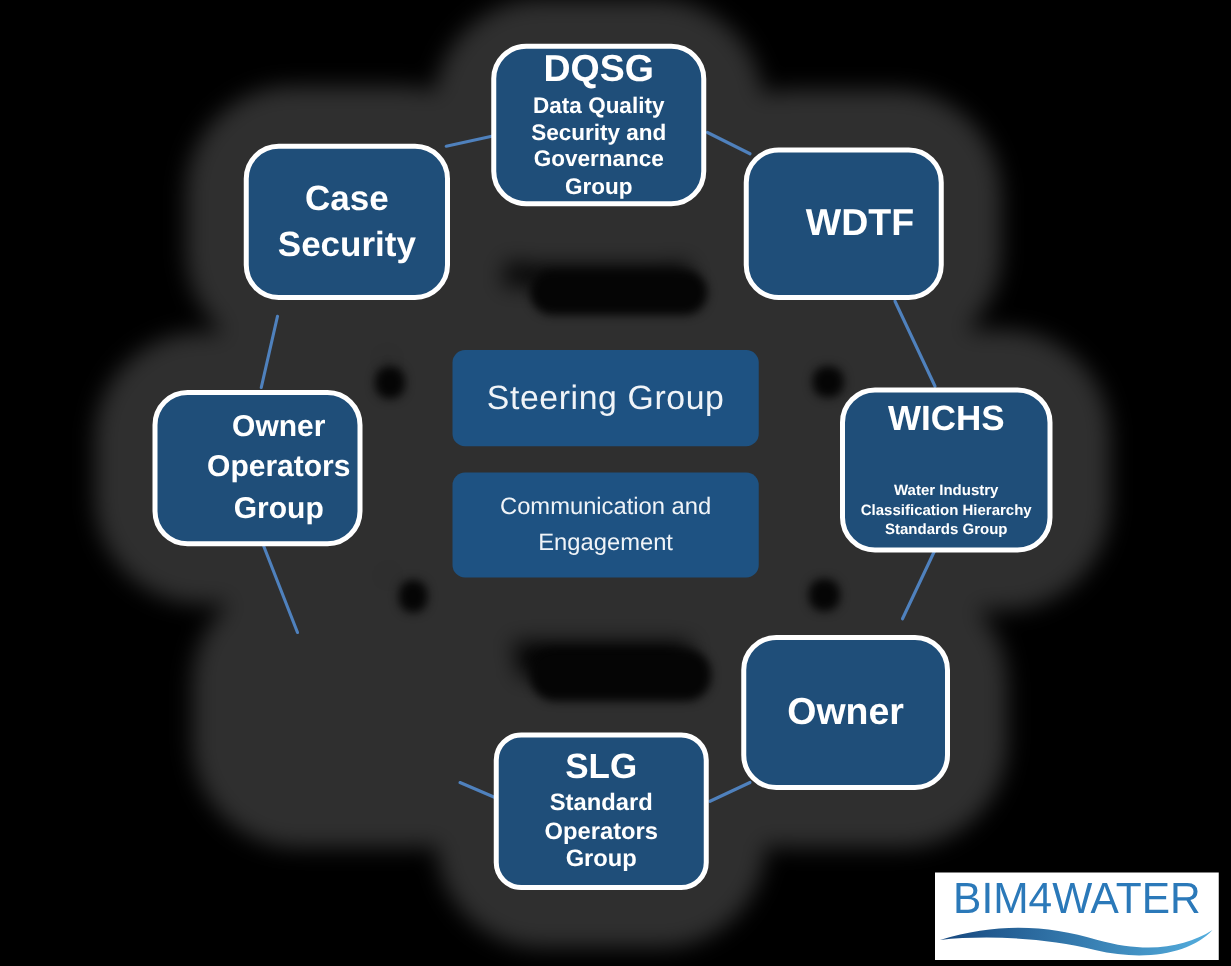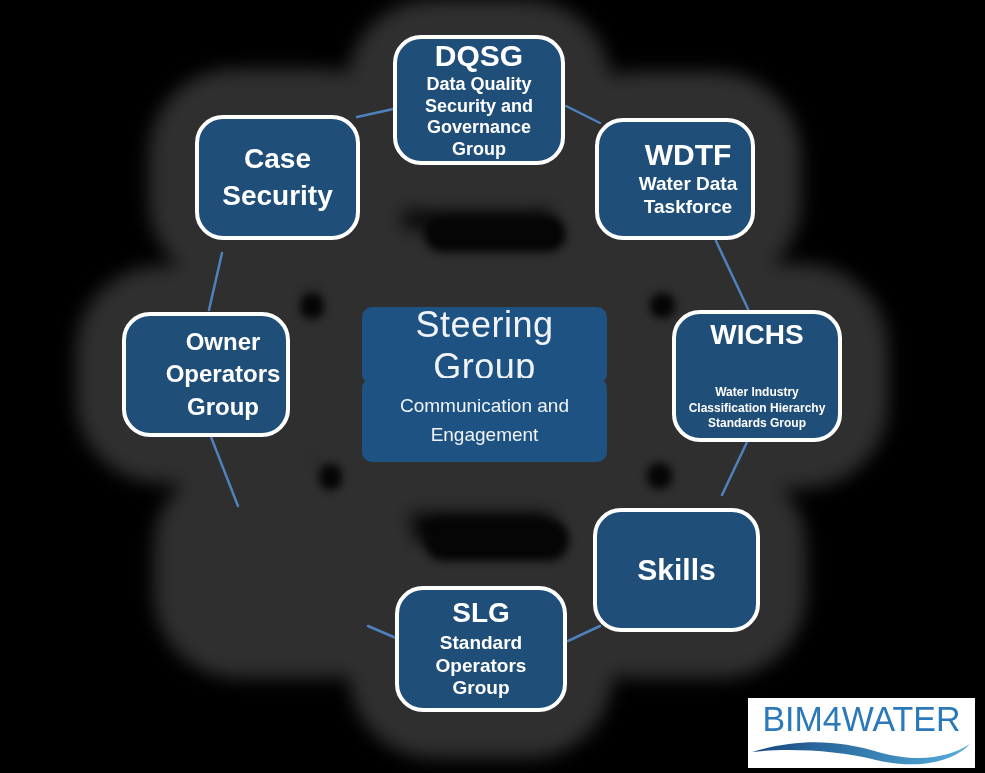--- a/index.html
+++ b/index.html
@@ -34,21 +34,21 @@
   .node .t-title-sm{font-size:28px;line-height:1.1;}
   .node .t-wrap2{font-size:28px;line-height:1.3;}
   
   .center-box{
     position:absolute;box-sizing:border-box;
     background:var(--center-fill,#1e5282);
     border-radius:10px;color:#f0f4f8;
     display:flex;align-items:center;justify-content:center;text-align:center;
     font-weight:300;padding:4px 12px;
   }
-  .center-box.steering{font-size:36px;letter-spacing:.5px;margin-top:27px;}
+  .center-box.steering{font-size:27px;letter-spacing:.5px;}
   .center-box.comm{font-size:19px;line-height:1.55;}
   
   .logo{
     position:absolute;left:748px;top:698px;width:227px;height:70px;
     background:var(--logo-bg,#fff);overflow:hidden;
   }
   .logo .logo-text{
     position:absolute;left:0;right:0;top:1px;text-align:center;
     color:var(--logo-text-color,#2b79b9);
     font-size:35px;font-weight:400;letter-spacing:0;transform:scaleX(.97);
@@ -97,38 +97,37 @@
     <div class="t-lg">DQSG</div>
     <div class="t-sub">Data Quality Security and Governance Group</div>
   </div>
 
   <div class="node" style="left:195px;top:115px;width:165px;height:125px;">
     <div class="t-wrap2">Case Security</div>
   </div>
 
   <div class="node" style="left:595px;top:118px;width:160px;height:122px;padding-left:36px;">
     <div class="t-lg">WDTF</div>
-    <div class="t-sub bigger">Water Data Taskforce</div>
   </div>
 
   <div class="node" style="left:122px;top:312px;width:168px;height:125px;padding-left:44px;">
     <div class="t-md">Owner Operators Group</div>
   </div>
 
   <div class="node" style="left:672px;top:310px;width:170px;height:132px;justify-content:space-between;">
     <div class="t-title-sm">WICHS</div>
     <div class="t-sub smaller">Water Industry Classification Hierarchy Standards Group</div>
   </div>
 
 
   <div class="node" style="left:593px;top:508px;width:167px;height:124px;">
-    <div class="t-lg">Skills</div>
+    <div class="t-lg">Owner</div>
   </div>
 
-  <div class="node" style="left:395px;top:586px;width:172px;height:126px;">
+  <div class="node" style="left:395px;top:586px;width:172px;height:126px;border-radius:22px;">
     <div class="t-title-sm">SLG</div>
     <div class="t-sub bigger">Standard Operators Group</div>
   </div>
 
   <div class="center-box steering" style="left:362px;top:280px;width:245px;height:77px;">
     <span>Steering Group</span>
   </div>
 
   <div class="center-box comm" style="left:362px;top:378px;width:245px;height:84px;">
     <span>Communication and Engagement</span>

